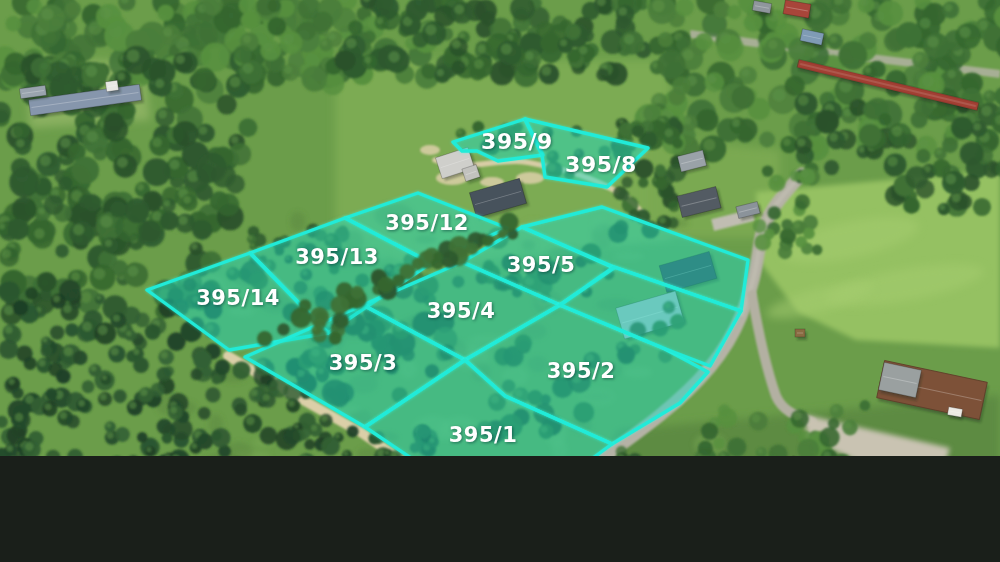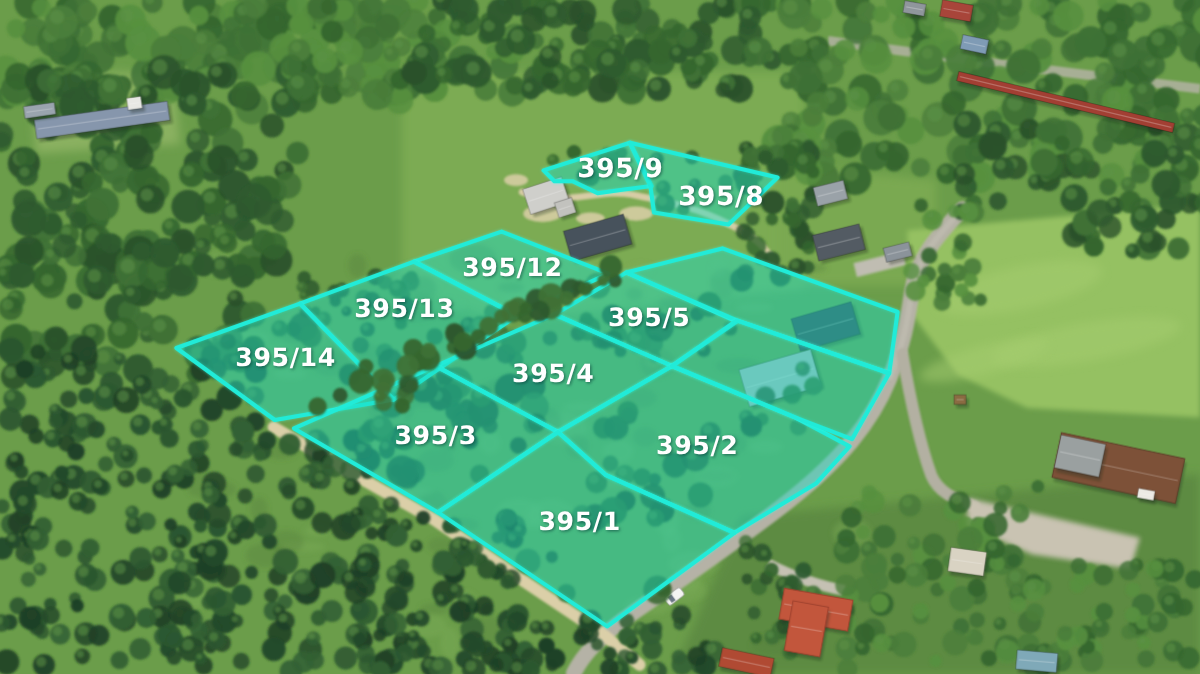--- a/index.html
+++ b/index.html
@@ -1,16 +1,16 @@
 <!DOCTYPE html>
 <html><head>
 <meta charset="utf-8">
 <style>
   html,body{margin:0;padding:0;background:#1a1f1a;}
-  .stage{position:relative;width:1000px;height:562px;overflow:hidden;font-family:"DejaVu Sans","Liberation Sans",sans-serif;}
+  .stage{position:relative;width:1000px;height:456px;overflow:hidden;font-family:"DejaVu Sans","Liberation Sans",sans-serif;}
   .stage svg{display:block;width:1000px;height:562px;}
   .plot-label{
     font-family:"DejaVu Sans","Liberation Sans",sans-serif;
     font-weight:bold;
     fill:#ffffff;
     letter-spacing:.5px;
     filter:drop-shadow(1px 1px 1.5px rgba(0,45,45,.55));
     paint-order:stroke;
   }
   #overlay-layer polygon{

